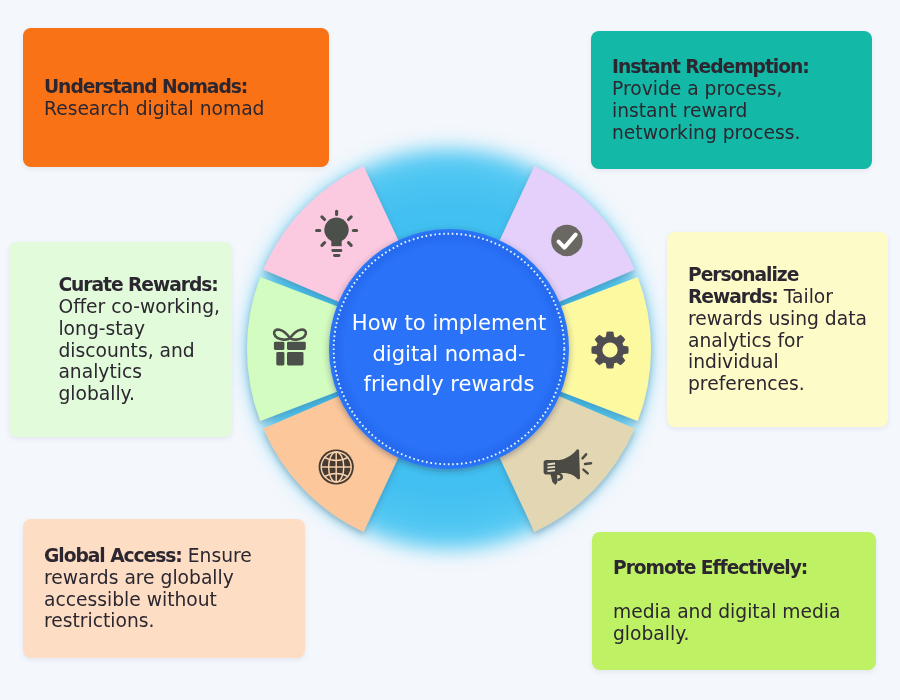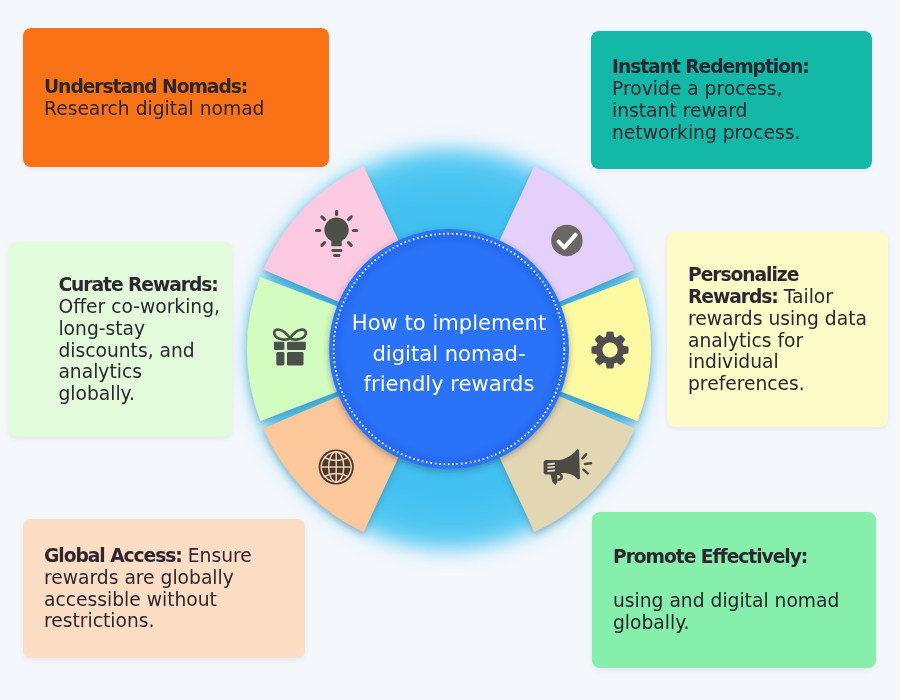--- a/index.html
+++ b/index.html
@@ -136,17 +136,17 @@
   </div>
 
   <div class="card" style="left:23px;top:519px;width:282px;height:139px;background:#fddec4;">
     <div class="txt"><span class="ttl">Global Access:</span> <span>Ensure</span><br><span>rewards are globally</span><br><span>accessible without</span><br><span>restrictions.</span></div>
   </div>
 
   <div class="card" style="left:667px;top:232px;width:221px;height:195px;background:#fdfbc8;">
     <div class="txt"><span class="ttl">Personalize Rewards:</span> <span>Tailor</span><br><span>rewards using data</span><br><span>analytics for</span><br><span>individual</span><br><span>preferences.</span></div>
   </div>
 
-  <div class="card" style="left:592px;top:512px;width:284px;height:156px;background:#86efac;">
-    <div class="txt"><span class="ttl">Promote Effectively:</span><br><br><span>using and digital nomad</span><br><span>globally.</span></div>
+  <div class="card" style="left:592px;top:532px;width:284px;height:138px;background:#bef264;">
+    <div class="txt"><span class="ttl">Promote Effectively:</span><br><br><span>media and digital media</span><br><span>globally.</span></div>
   </div>
 
 </div>
 
 </body></html>

